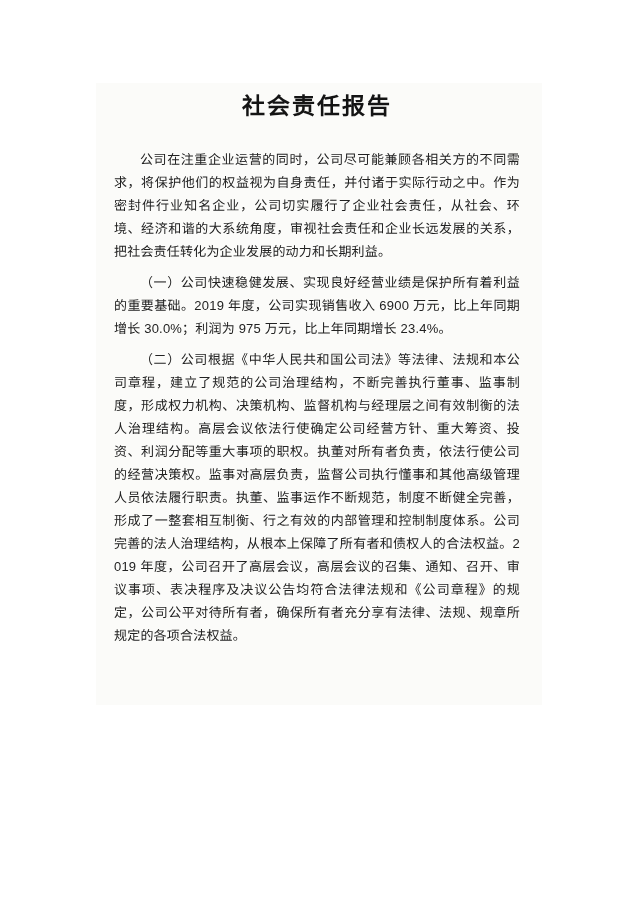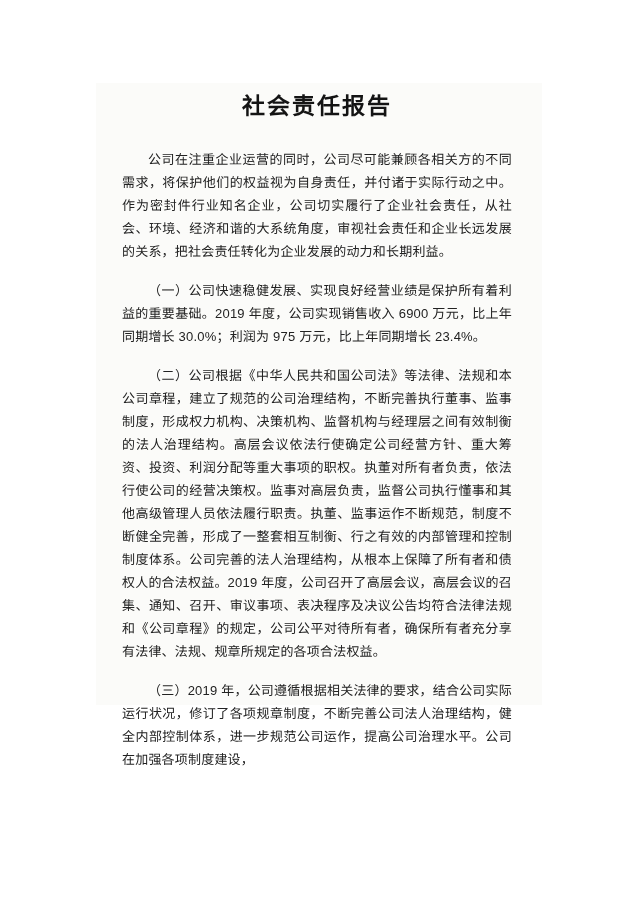--- a/index.html
+++ b/index.html
@@ -41,21 +41,21 @@
     margin-top: 27px;
     width: 422px;
     font-size: 13px;
     line-height: 23px;
     text-align: justify;
     text-justify: inter-ideograph;
     letter-spacing: 0.2px;
     color: #222222;
   }
   .doc-body p {
-    margin: 16px;
+    margin: 8px;
     text-indent: 2em;
     word-break: break-all;
   }
   .section-heading {
     margin: 0;
     margin-top: 16px;
     margin-bottom: 2px;
     text-indent: 2em;
     font-size: 13.5px;
     line-height: 23px;
@@ -71,15 +71,14 @@
   <h1 class="doc-title">社会责任报告</h1>
 
   <div class="doc-body">
     <p>公司在注重企业运营的同时，公司尽可能兼顾各相关方的不同需求，将保护他们的权益视为自身责任，并付诸于实际行动之中。作为密封件行业知名企业，公司切实履行了企业社会责任，从社会、环境、经济和谐的大系统角度，审视社会责任和企业长远发展的关系，把社会责任转化为企业发展的动力和长期利益。</p>
 
 
     <p>（一）公司快速稳健发展、实现良好经营业绩是保护所有着利益的重要基础。2019 年度，公司实现销售收入 6900 万元，比上年同期增长 30.0%；利润为 975 万元，比上年同期增长 23.4%。</p>
 
     <p>（二）公司根据《中华人民共和国公司法》等法律、法规和本公司章程，建立了规范的公司治理结构，不断完善执行董事、监事制度，形成权力机构、决策机构、监督机构与经理层之间有效制衡的法人治理结构。高层会议依法行使确定公司经营方针、重大筹资、投资、利润分配等重大事项的职权。执董对所有者负责，依法行使公司的经营决策权。监事对高层负责，监督公司执行懂事和其他高级管理人员依法履行职责。执董、监事运作不断规范，制度不断健全完善，形成了一整套相互制衡、行之有效的内部管理和控制制度体系。公司完善的法人治理结构，从根本上保障了所有者和债权人的合法权益。2019 年度，公司召开了高层会议，高层会议的召集、通知、召开、审议事项、表决程序及决议公告均符合法律法规和《公司章程》的规定，公司公平对待所有者，确保所有者充分享有法律、法规、规章所规定的各项合法权益。</p>
 
-    <p>（三）2019 年，公司遵循根据相关法律的要求，结合公司实际运行状况，修订了各项规章制度，不断完善公司法人治理结构，健全内部控制体系，进一步规范公司运作，提高公司治理水平。公司在加强各项制度建设，</p>
   </div>
 </div>
 
 </body></html>

